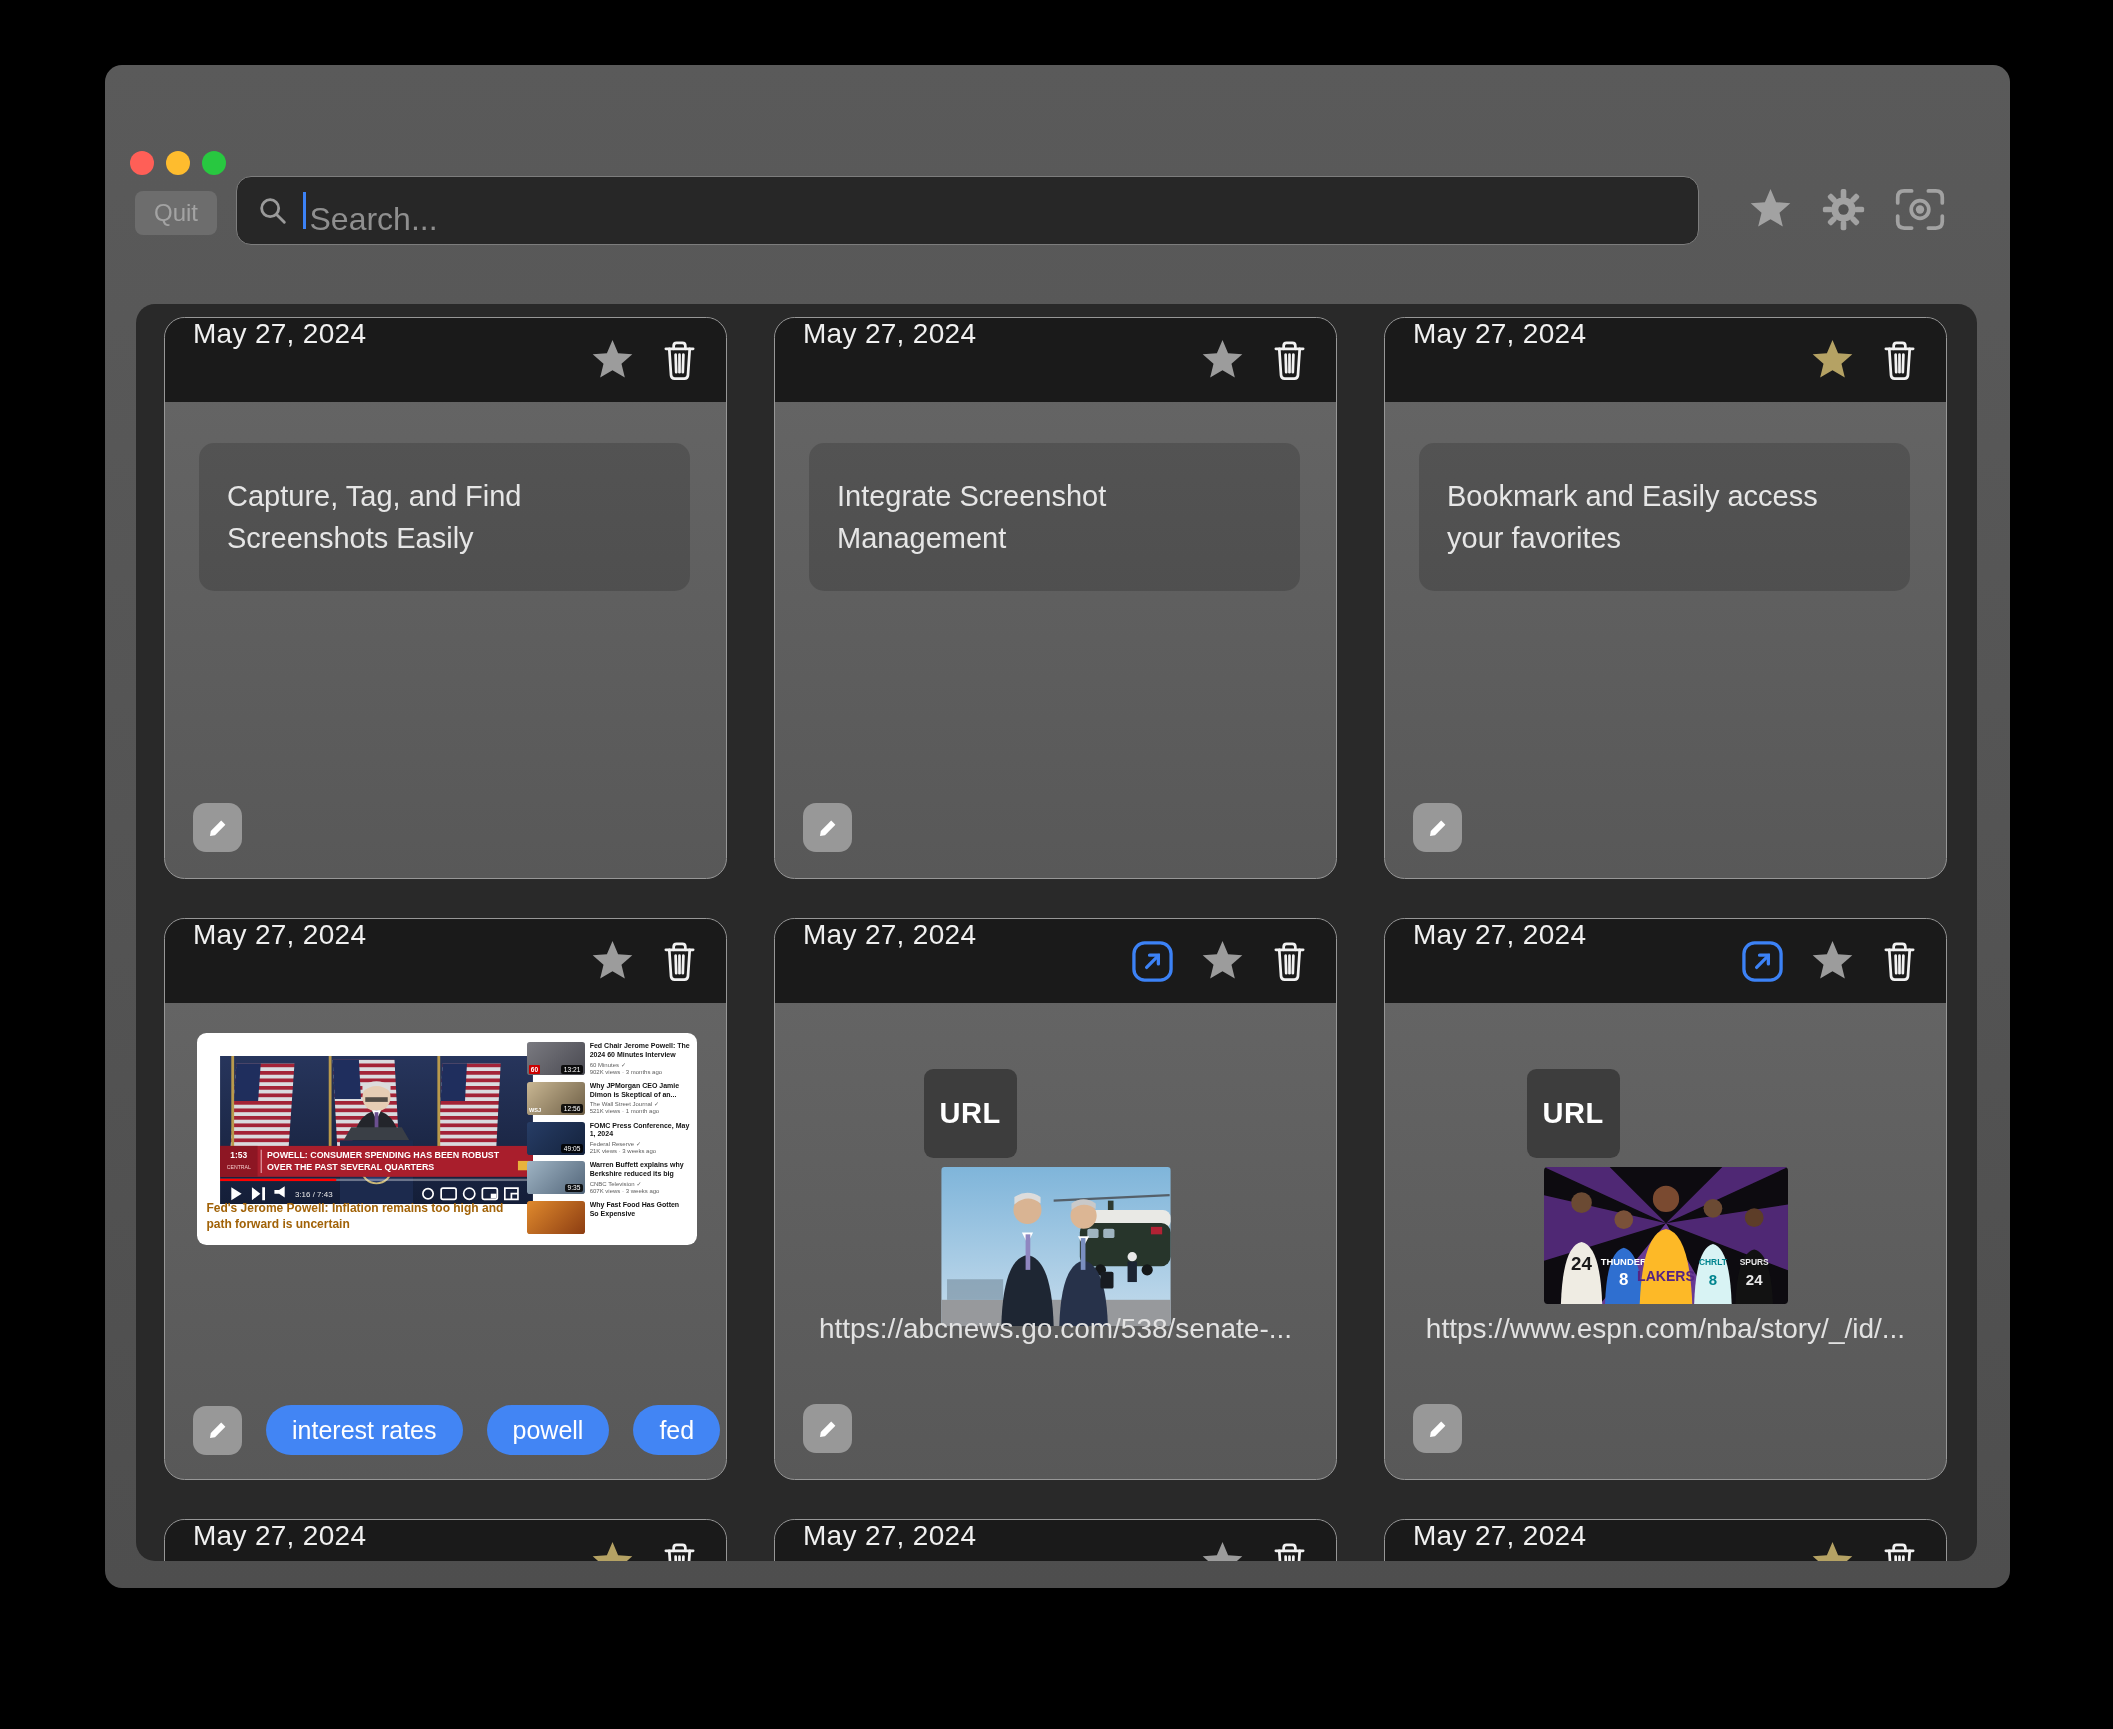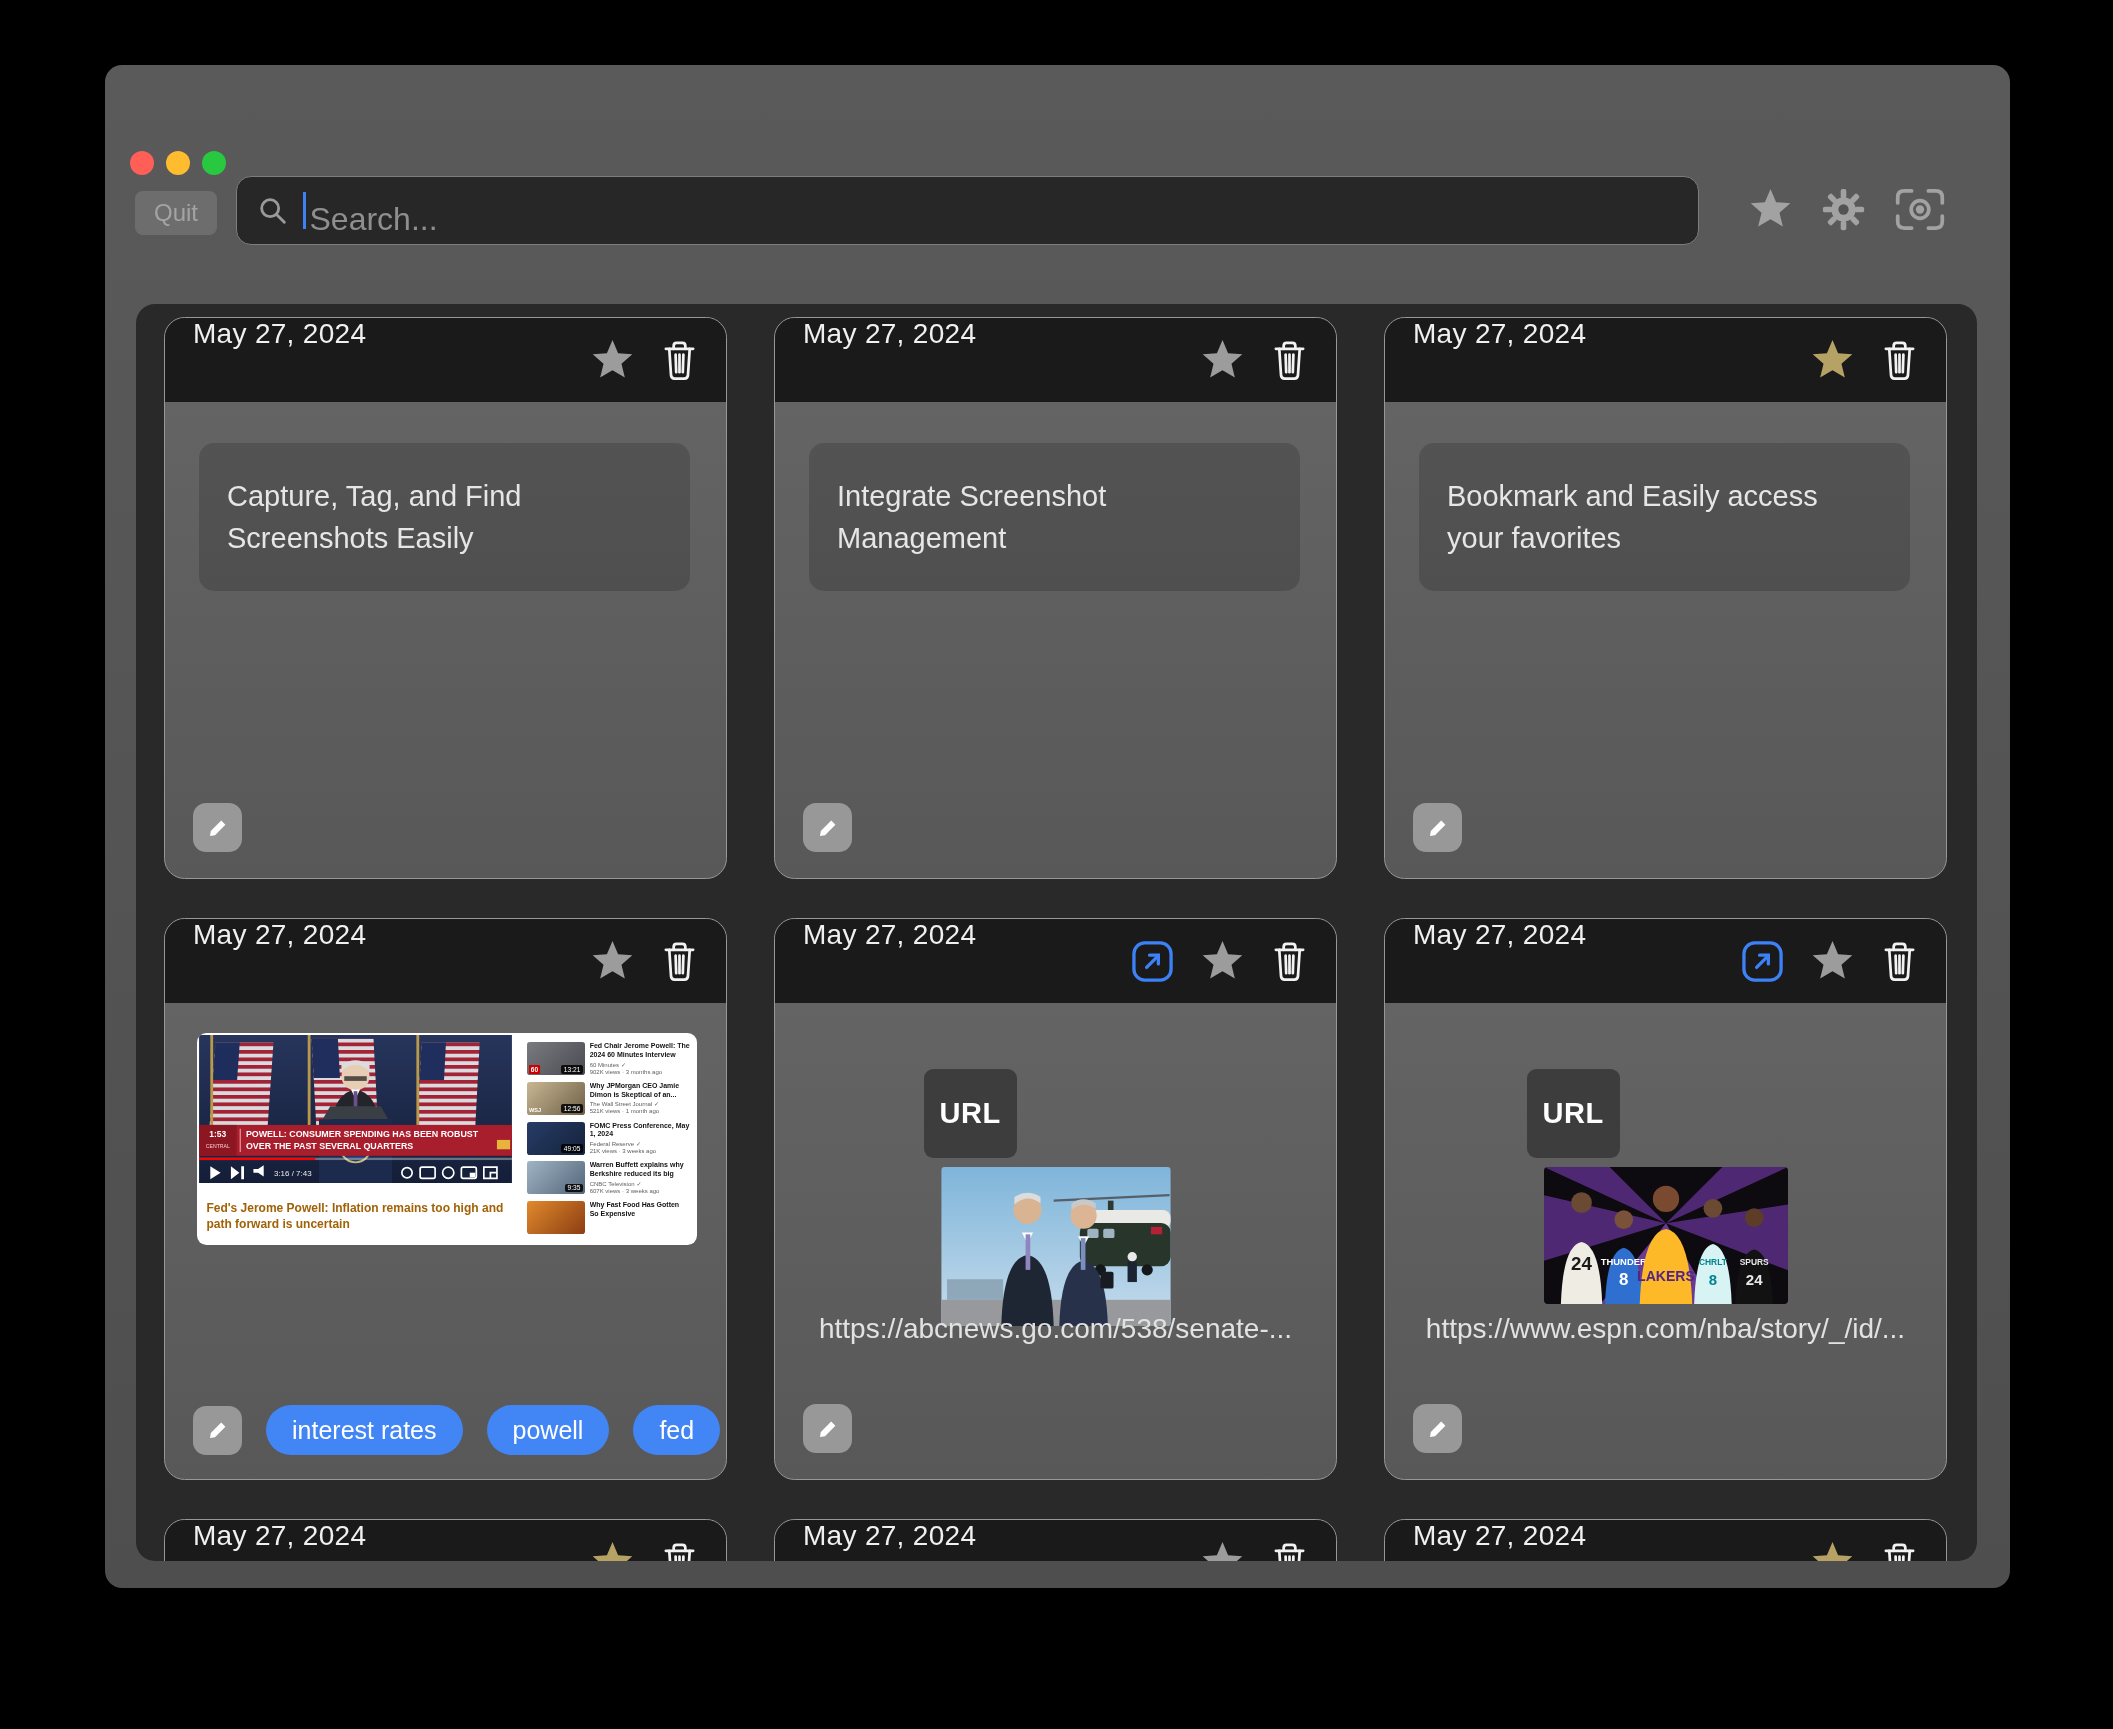--- a/index.html
+++ b/index.html
@@ -60,21 +60,21 @@
   .media-wrap { position:absolute; top:150px; left:50%; transform:translateX(-50%); }
   .url-badge  { display:inline-block; margin:0 0 9.4px -17px; background:#3d3d3d;
                 color:#fff; font-weight:bold; font-size:29px; padding:28px 16px;
                 border-radius:9.4px; letter-spacing:0.5px; }
   .link-img { display:block; border-radius:3.7px; }
   .url-text { position:absolute; top:394px; width:100%; text-align:center;
               font-size:28px; color:#e2e2e2; }
 
   
   .yt-shot { position:absolute; left:32px; top:114px; width:500px; height:212px;
-             background:#fff; border-radius:9.4px; overflow:hidden; padding:2px;
+             background:#fff; border-radius:9.4px; overflow:hidden; padding:23px;
              color:#111; }
   .yt-caption { position:absolute; left:9.4px; top:167px; width:313px; font-size:12px;
                 font-weight:bold; line-height:1.35; color:#a16207; }
   .yt-side { position:absolute; left:330px; top:9.4px; width:163px; display:flex;
              flex-direction:column; gap:6.6px; }
   .yt-item { display:flex; gap:4.7px; }
   .yt-thumb { position:relative; flex:0 0 58px; height:33px; border-radius:2.8px;
               overflow:hidden; }
   .t1{background:linear-gradient(135deg,#7a7a80,#4a4a52);}
   .t2{background:linear-gradient(135deg,#c9b793,#6e5f46);}

